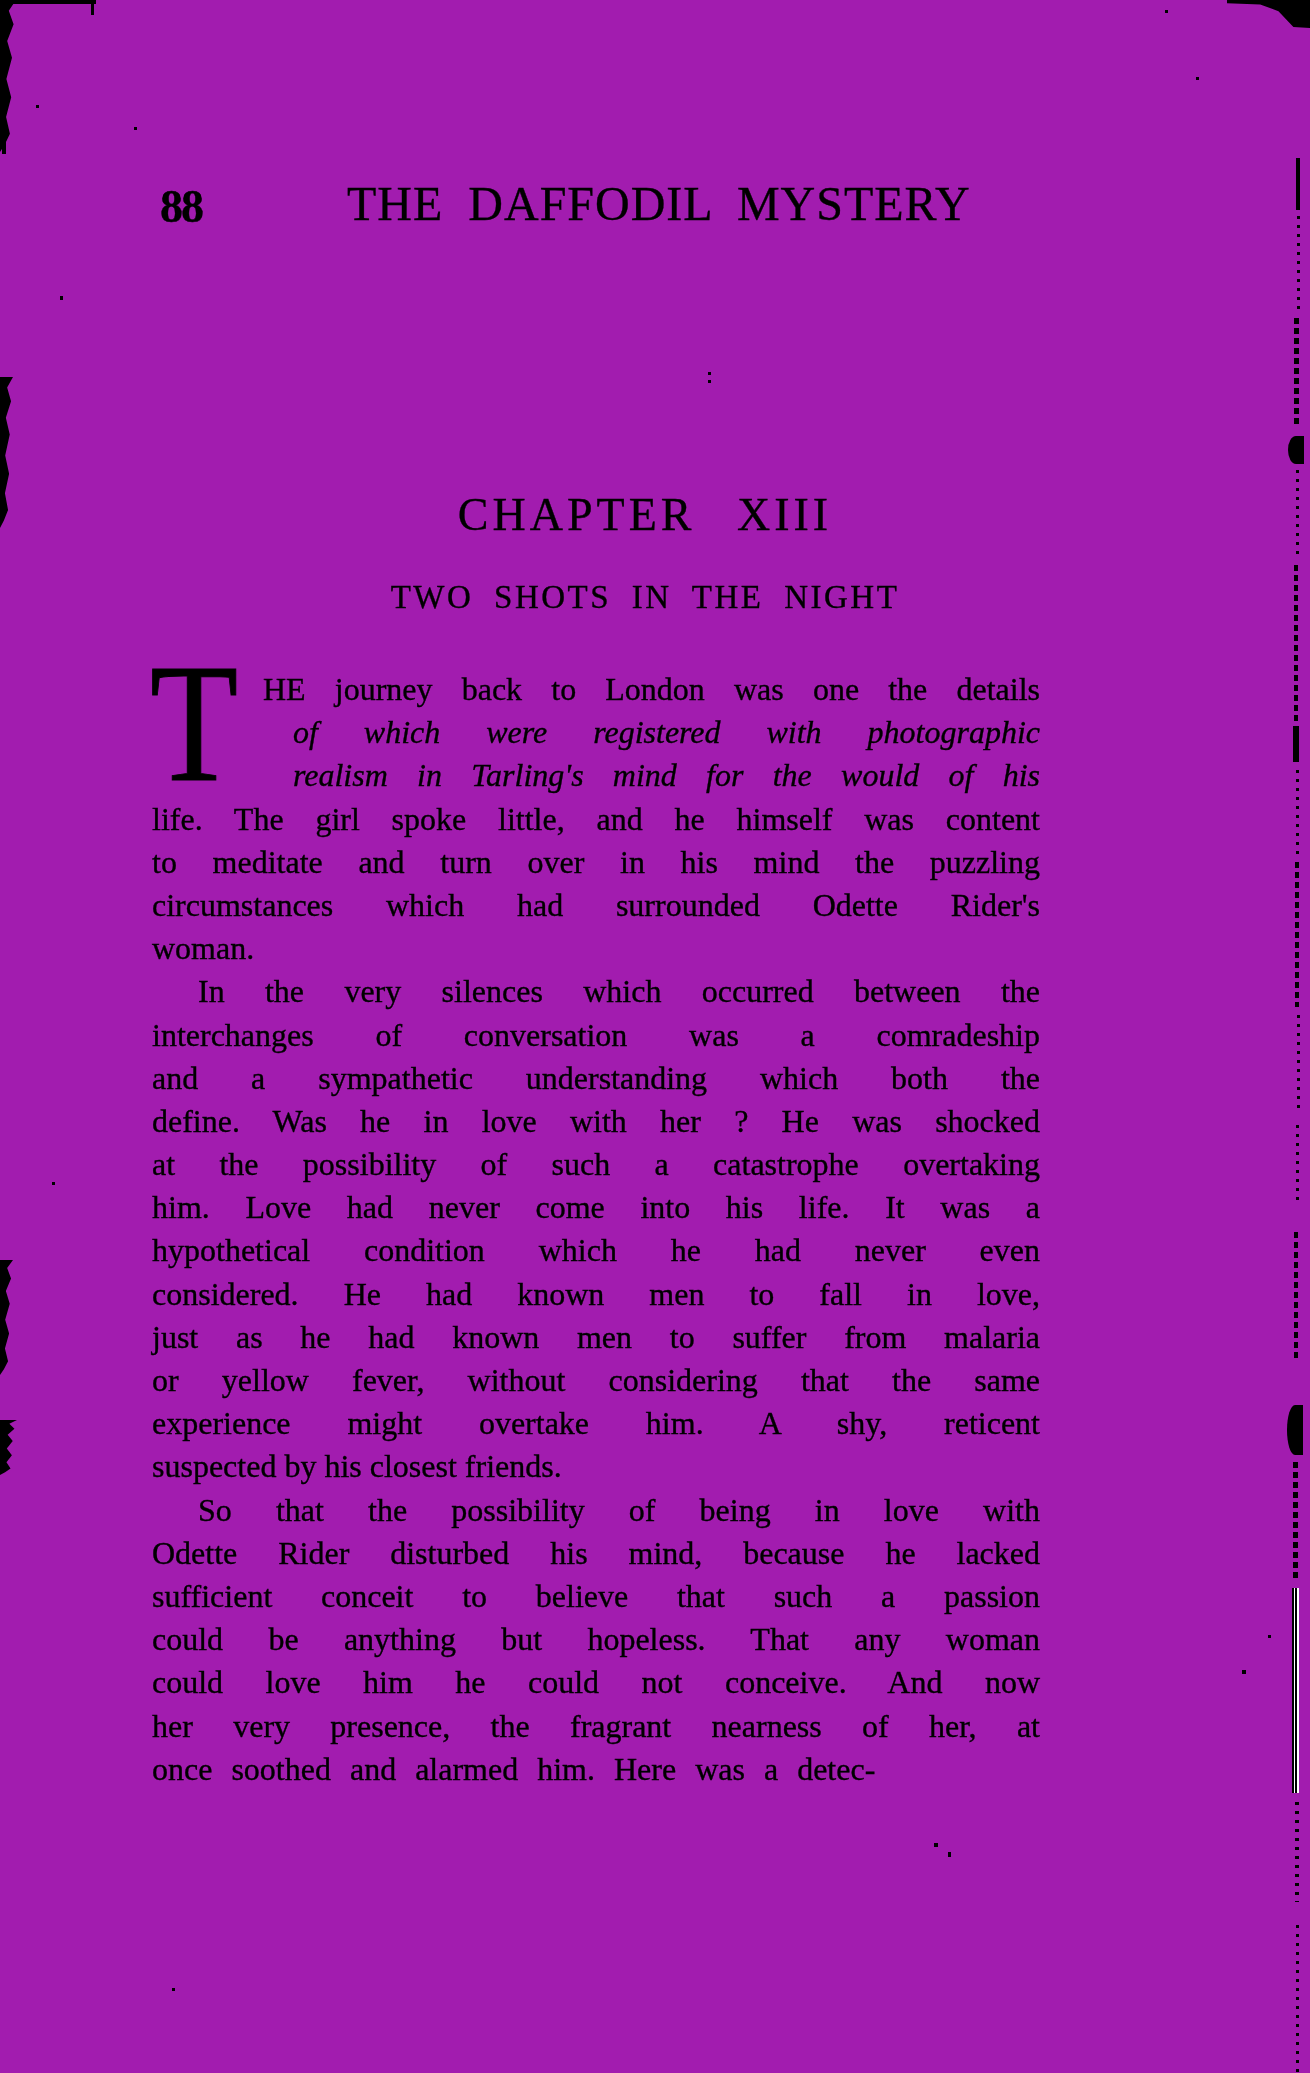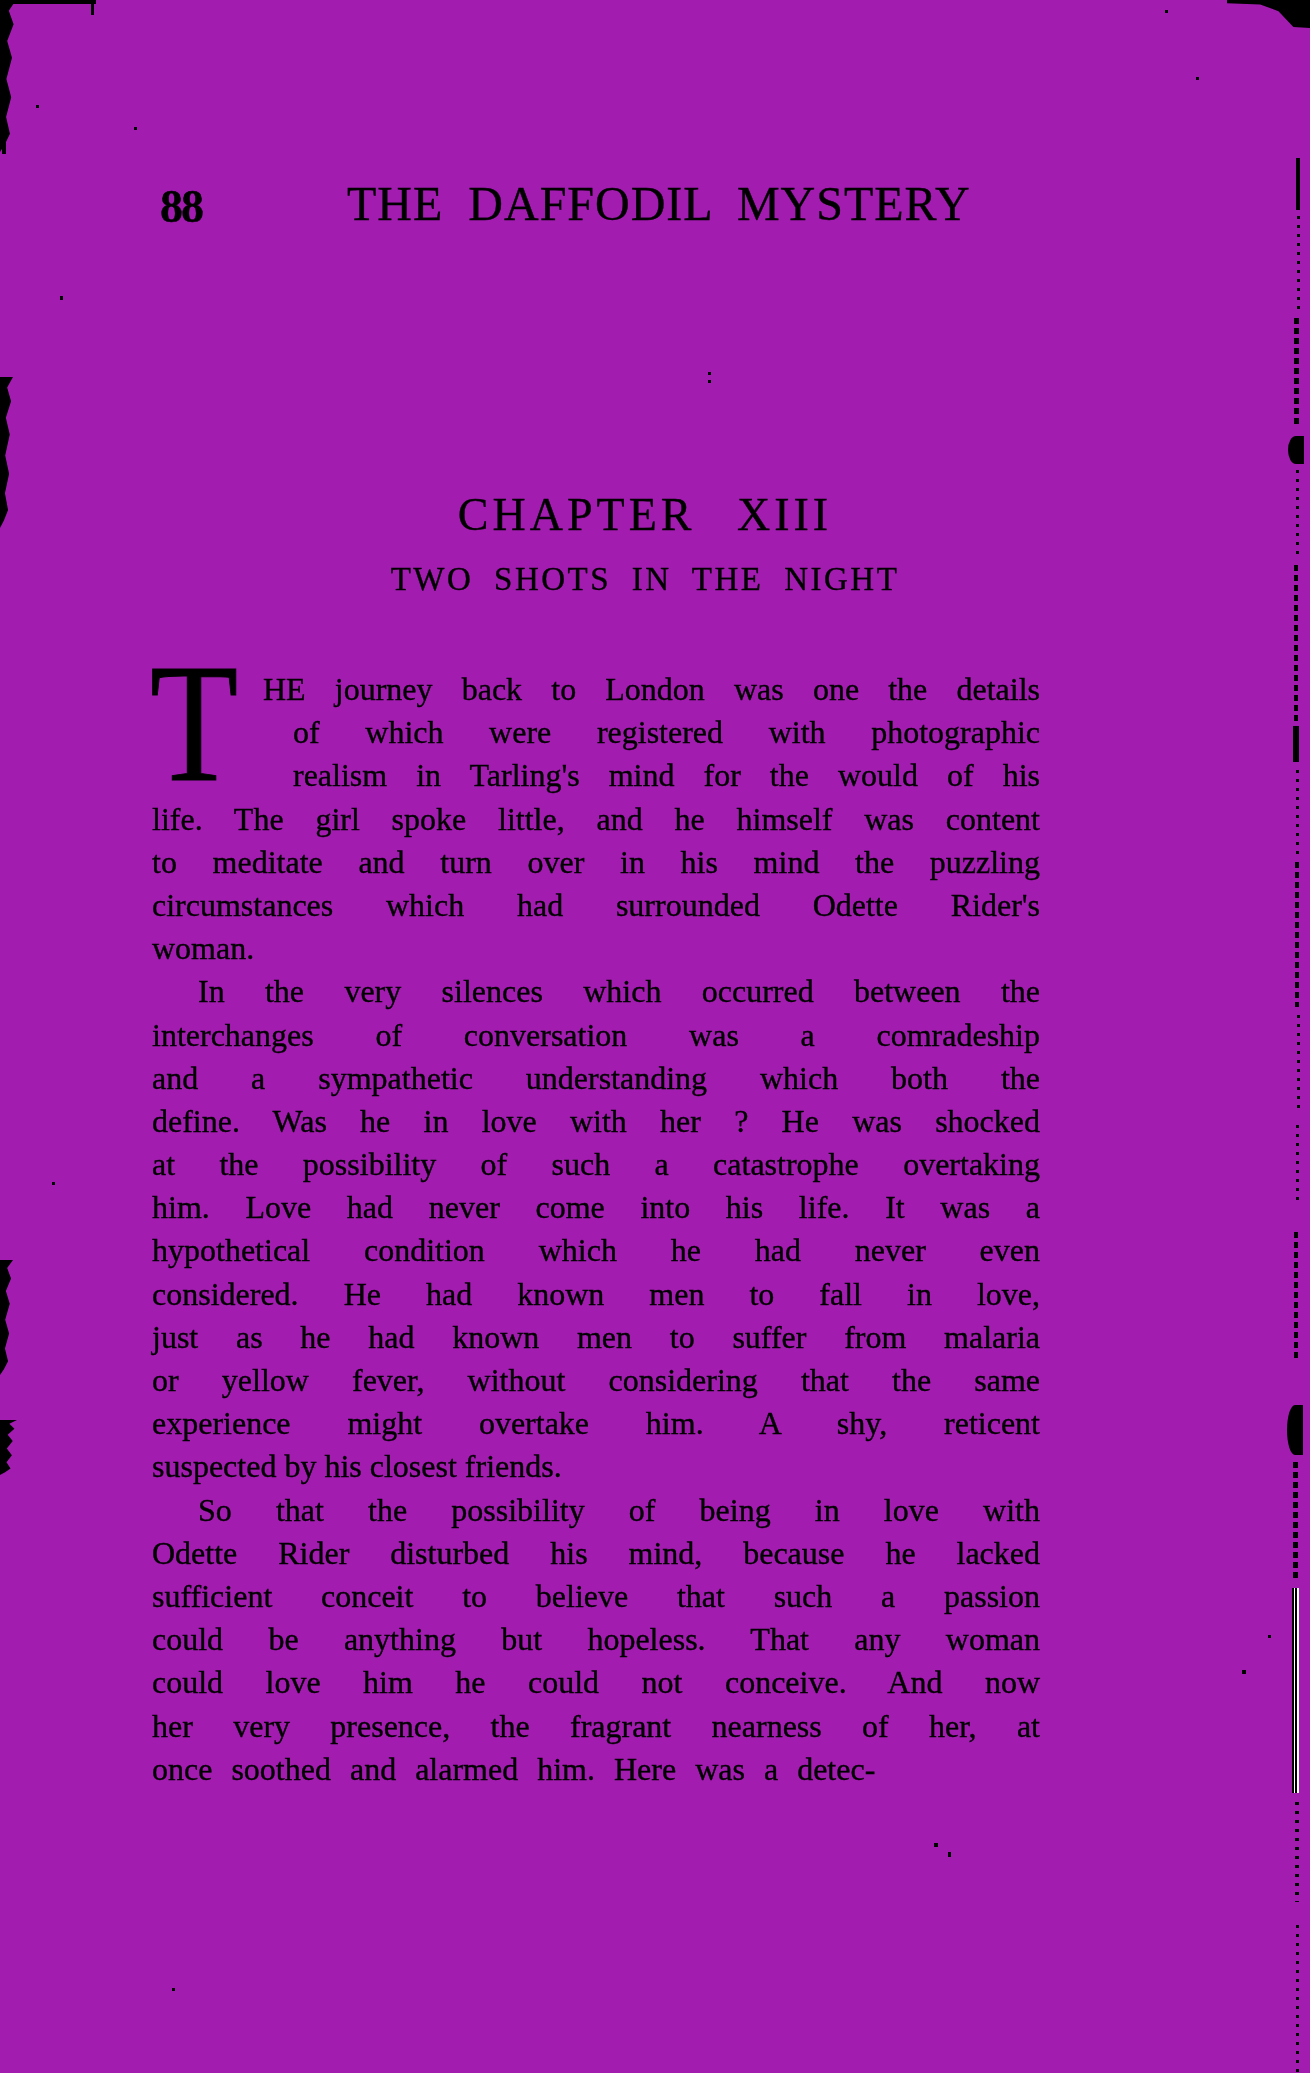--- a/index.html
+++ b/index.html
@@ -19,37 +19,37 @@
     font-size:46px;line-height:1;letter-spacing:-2px;font-weight:bold;
   }
   .runtitle{
     position:absolute;left:347px;top:180px;
     font-size:48px;line-height:1;letter-spacing:1px;word-spacing:12px;
   }
 
   
   .center-band{position:absolute;left:130px;width:1030px;text-align:center;}
   .chapter{top:492px;font-size:46px;line-height:1;letter-spacing:4px;word-spacing:26px;}
-  .subtitle{top:563px;font-size:33px;line-height:1;letter-spacing:2.5px;word-spacing:10px;}
+  .subtitle{top:581px;font-size:33px;line-height:1;letter-spacing:2.5px;word-spacing:10px;}
 
   
   .body-block{
     position:absolute;left:152px;top:660px;width:888px;
     font-size:32px;
   }
   .line{
     height:43.2px;line-height:43.2px;
     text-align:justify;
     -moz-text-align-last:justify;
     text-align-last:justify;
     white-space:nowrap;
     overflow:visible;
   }
   .line.dc1{padding-left:111px;margin-top:8px;}
-  .line.dc2{padding-left:141px;}
+  .line.dc2{padding-left:141px;font-style:italic;}
   .line.ind{text-indent:46px;}
   .line.end{text-align:left;text-align-last:left;white-space:normal;}
   .line.endx{text-align:left;text-align-last:left;word-spacing:11px;white-space:normal;}
 
   .dropcap{
     position:absolute;left:150px;top:657px;
     font-size:170px;line-height:0.78;
     transform:scaleX(0.85);transform-origin:top left;
     -webkit-text-stroke:1px #000;
   }

